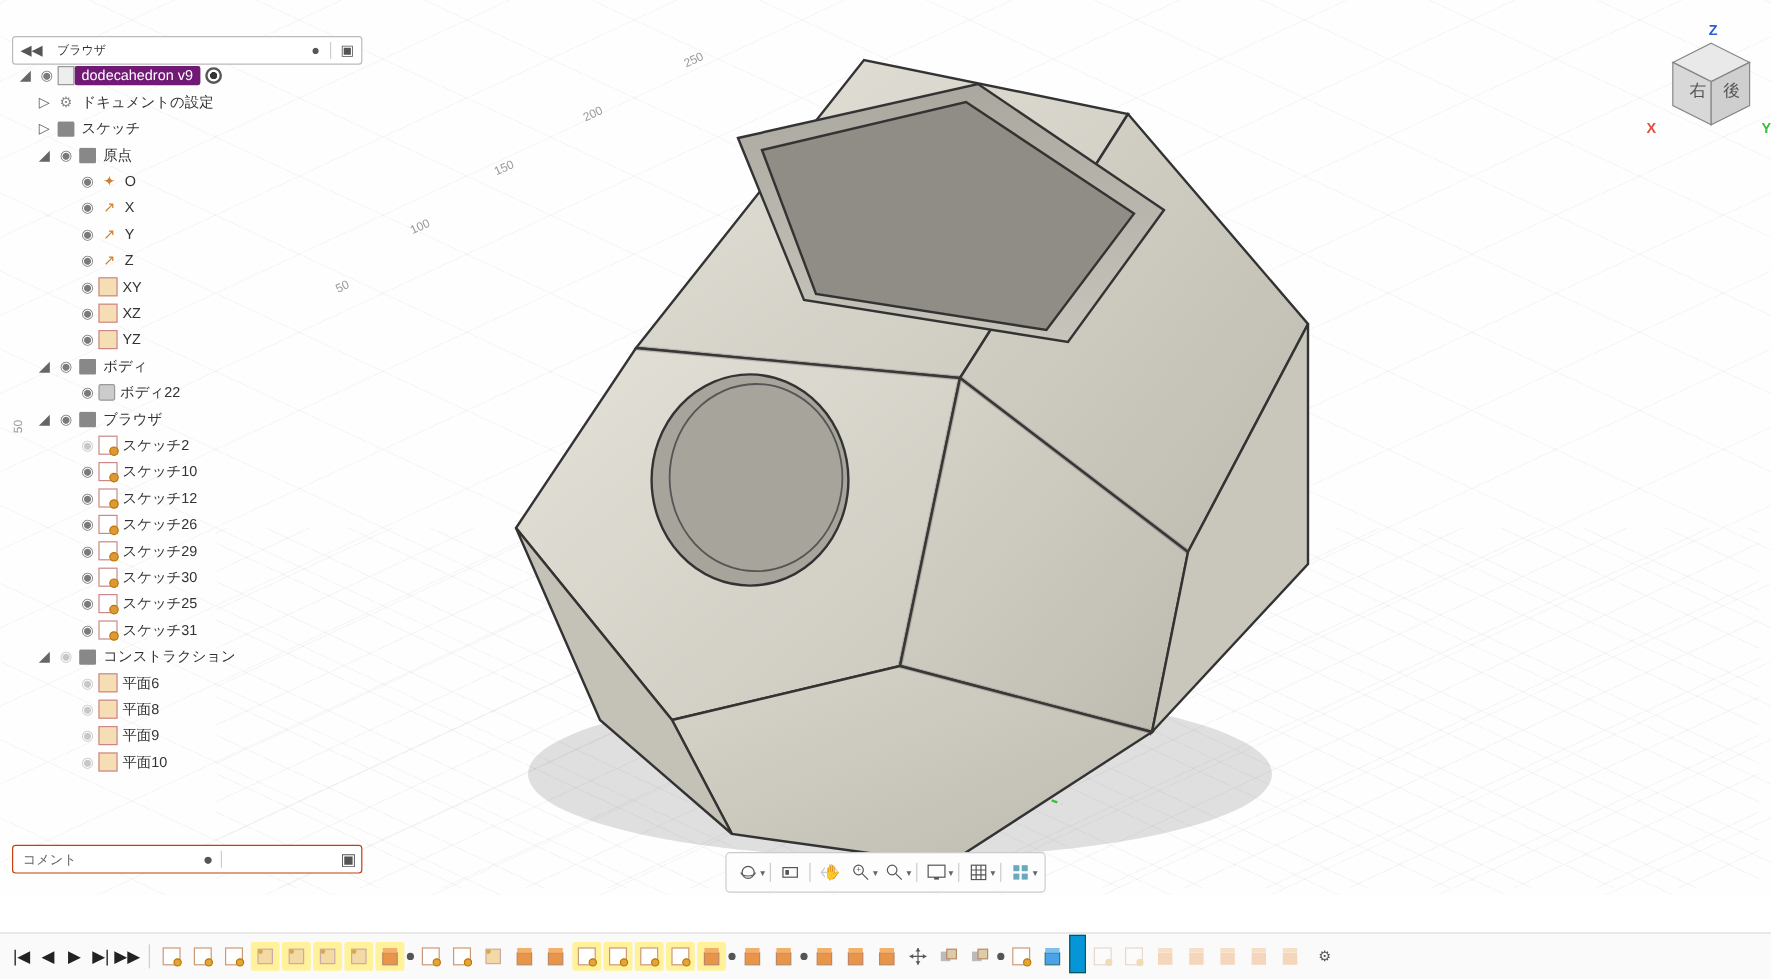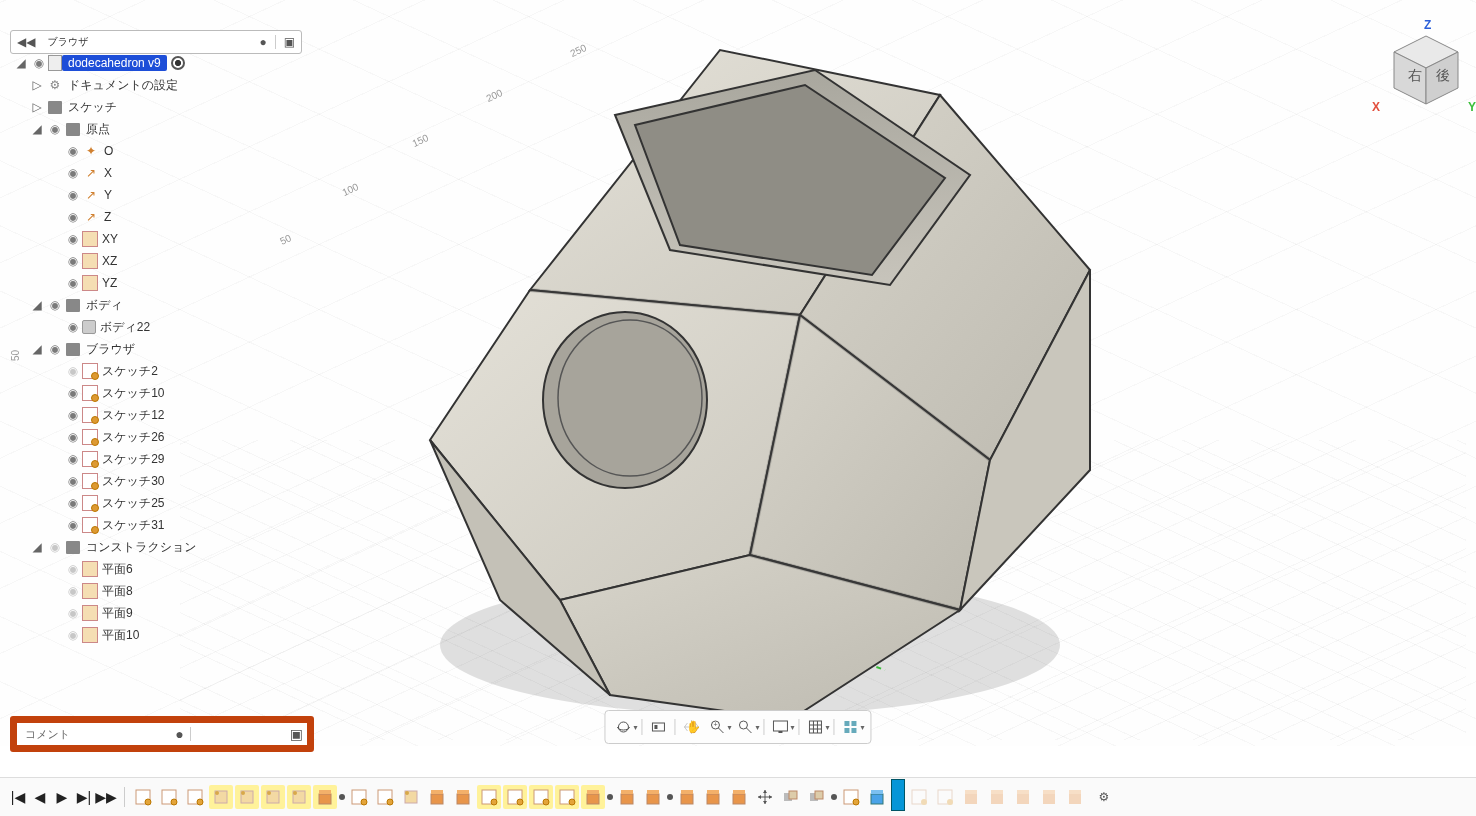--- a/index.html
+++ b/index.html
@@ -20,43 +20,43 @@
 .viewcube{position:absolute;right:10px;top:30px;width:80px;height:90px}
 
 
 .browser-head{position:absolute;left:10px;top:30px;width:290px;height:22px;
  display:flex;align-items:center;border:1px solid #bbb;border-radius:3px;background:#fff}
 .browser-head .hh{padding:0 6px;color:#333;font-size:10px}
 .browser-head .fill{flex:1}
 .browser-head button{background:none;border:none;cursor:pointer;font-size:12px;color:#555;padding:0 6px}
 .tree{position:absolute;left:10px;top:52px;width:300px;font-size:12px;color:#333}
 .tree .row{display:flex;align-items:center;height:22px;white-space:nowrap}
-.tree .row.sel .lbl{background:#1d4ed8;color:#fff;padding:1px 6px;border-radius:2px}
+.tree .row.sel .lbl{background:#701a75;color:#fff;padding:1px 6px;border-radius:2px}
 .arrow,.eye,.ico,.dot{display:inline-flex;align-items:center;justify-content:center;width:18px;height:18px;font-size:12px}
 .arrow{color:#666;cursor:pointer}
 .eye{color:#7a7a7a;cursor:pointer}
 .eye.hidden{color:#c7c7c7}
 .ico{font-size:12px;color:#777;position:relative}
 .ico.folder::before{content:"";display:block;width:14px;height:10px;background:#888;border-radius:1px;border-top:3px solid #888}
 .ico.gear{color:#888}
 .ico.plane{width:14px;height:14px;border:1px solid #c88;background:#f5deb3}
 .ico.axis{color:#d08030}
 .ico.origin{color:#d08030}
 .ico.body{width:12px;height:12px;background:#ccc;border:1px solid #999;border-radius:2px}
 .ico.sketch{width:14px;height:14px;border:1px solid #c88;background:#fff;position:relative}
 .ico.sketch::after{content:"";position:absolute;right:-2px;bottom:-2px;width:6px;height:6px;background:#d93;border-radius:50%;border:1px solid #b70}
 .ico.cfolder::before{content:"";display:block;width:14px;height:10px;background:#888;border-top:3px solid #888;border-radius:1px}
 .ico.doc{width:12px;height:14px;background:#eee;border:1px solid #999}
 .lbl{padding-left:4px}
 .indent0{padding-left:2px}.indent1{padding-left:18px}.indent3{padding-left:54px}
 .radio{width:10px;height:10px;border:2px solid #555;border-radius:50%;margin-left:4px;background:radial-gradient(#333 0 40%,transparent 45%)}
 
 
-.comment{position:absolute;left:10px;bottom:64px;width:290px;height:22px;
- display:flex;align-items:center;border:7px solid #c2410c;border-radius:3px;background:#fff}
+.comment{position:absolute;left:10px;bottom:88px;width:290px;height:22px;
+ display:flex;align-items:center;border:1px solid #c2410c;border-radius:3px;background:#fff}
 .comment .tt{padding:0 8px;color:#666;font-size:11px}
 .comment button{background:none;border:none;cursor:pointer;font-size:14px;color:#555;margin-left:auto;padding:0 4px}
 .comment .divv{width:1px;height:14px;background:#ccc;margin:0 2px}
 
 
 .navbar{position:absolute;bottom:72px;left:50%;transform:translateX(-50%);height:28px;
  display:flex;align-items:center;gap:2px;background:#fdfdfd;border:1px solid #ccc;border-radius:4px;padding:2px 6px}
 .navbar .nbtn{width:24px;height:22px;display:flex;align-items:center;justify-content:center;cursor:pointer;color:#555;border-radius:3px;font-size:13px}
 .navbar .sep{width:1px;height:16px;background:#ccc;margin:0 2px}
 .carets{font-size:8px;color:#666;margin-left:-4px}

